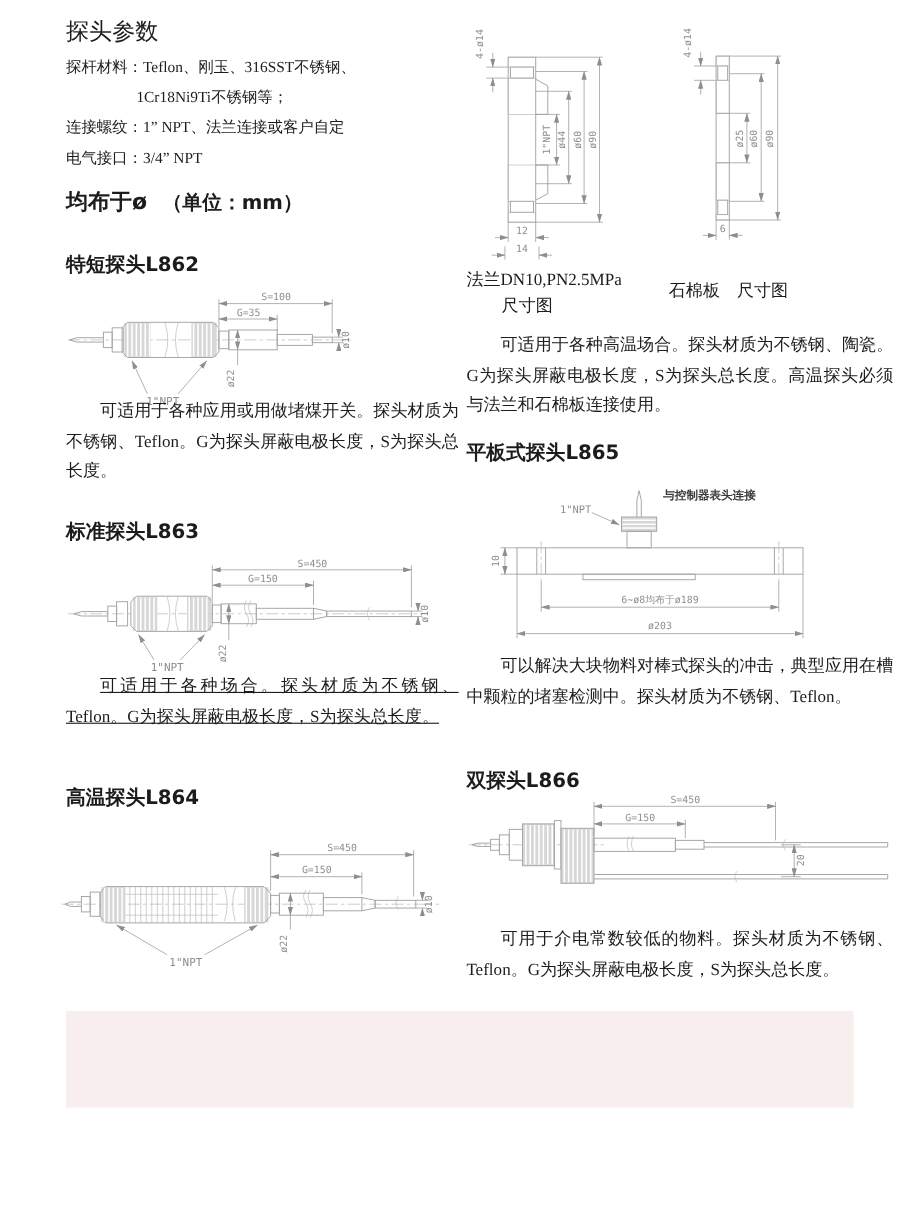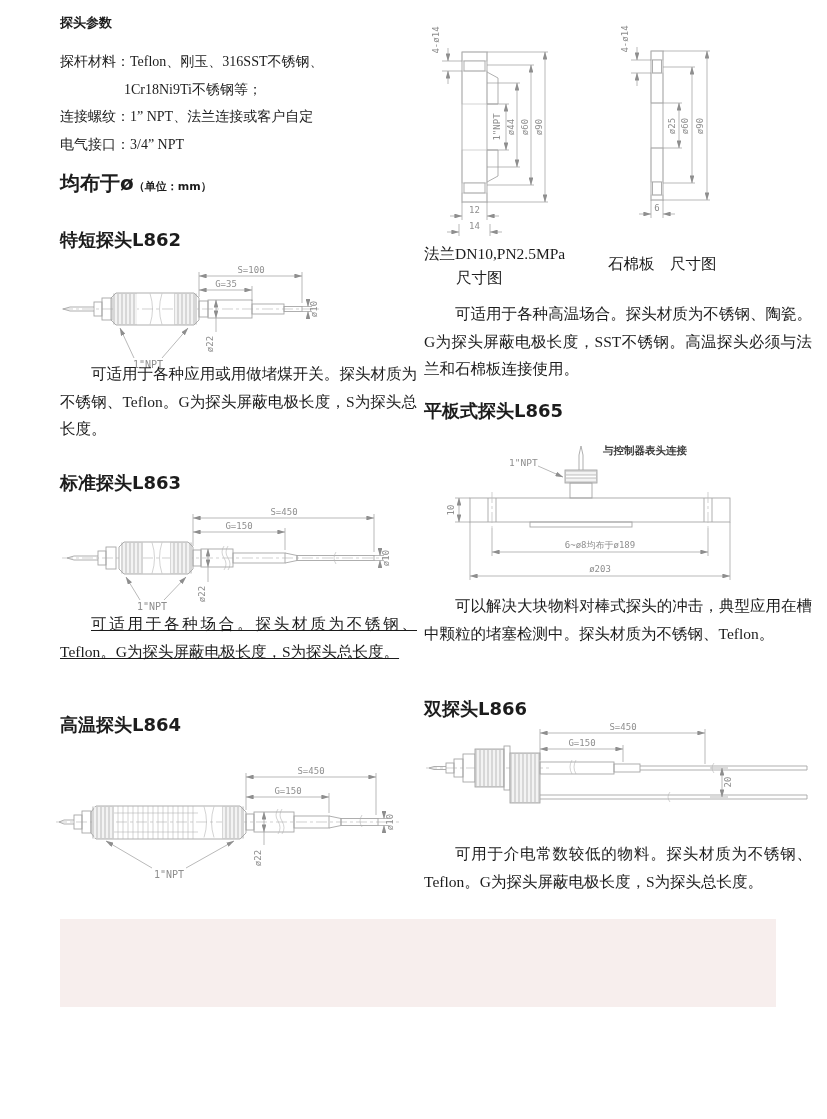--- a/index.html
+++ b/index.html
@@ -1,21 +1,21 @@
 <!DOCTYPE html>
 <html><head>
 <meta charset="utf-8">
 <style>
   html,body{margin:0;padding:0;background:#fff;}
   .page{position:relative;width:827px;height:1119px;background:#ffffff;overflow:hidden;
         font-family:"Liberation Serif","DejaVu Serif",serif;color:#1c1c1c;}
   .abs{position:absolute;}
-  .h1{font-family:"DejaVu Sans","Liberation Sans",sans-serif;font-weight:bold;font-size:13px;}
+  .h1{font-family:"DejaVu Sans","Liberation Sans",sans-serif;font-weight:normal;font-size:21px;}
   .h2{font-family:"DejaVu Sans","Liberation Sans",sans-serif;font-weight:bold;font-size:20px;}
-  .h2 .unit{font-size:11px;}
+  .h2 .unit{font-size:18px;margin-left:14px;}
   .h3{font-family:"DejaVu Sans","Liberation Sans",sans-serif;font-weight:bold;font-size:18px;text-align:center;}
   .para{margin:0;font-size:15.5px;line-height:27.5px;text-indent:2em;text-align:justify;}
   .caption{font-size:15.5px;}
   .spec-line{font-size:14px;line-height:27.5px;white-space:nowrap;}
   .spec-line.indent{padding-left:64px;}
   .band{background:#f7eeed;}
   svg{overflow:visible;display:block;}
   svg text{font-family:"DejaVu Sans Mono","Liberation Mono",monospace;font-size:9px;fill:#8e8e8e;}
   svg text.cn{font-family:"DejaVu Sans","Liberation Sans",sans-serif;font-weight:bold;fill:#3a3a3a;font-size:10.5px;}
   .dline{stroke:#a6a6a6;stroke-width:0.9;fill:none;}
@@ -336,21 +336,21 @@
       <line class="dim" x1="23" y1="200" x2="35" y2="200" marker-end="url(#arw)"></line>
       <line class="dim" x1="59" y1="200" x2="47" y2="200" marker-end="url(#arw)"></line>
       <text x="41" y="197" text-anchor="middle">6</text>
     </g>
   </svg>
 
   <div class="abs caption" style="left:424px;top:244px;">法兰DN10,PN2.5MPa</div>
   <div class="abs caption" style="left:456px;top:268px;text-align:center;">尺寸图</div>
   <div class="abs caption" style="left:608px;top:254px;">石棉板　尺寸图</div>
 
-  <p class="abs para" style="left:424px;top:300px;width:388px;">可适用于各种高温场合。探头材质为不锈钢、陶瓷。G为探头屏蔽电极长度，SST不锈钢。高温探头必须与法兰和石棉板连接使用。</p>
+  <p class="abs para" style="left:424px;top:300px;width:388px;">可适用于各种高温场合。探头材质为不锈钢、陶瓷。G为探头屏蔽电极长度，S为探头总长度。高温探头必须与法兰和石棉板连接使用。</p>
 
   <div class="abs h3" style="left:424px;top:399px;">平板式探头L865</div>
 
   <svg class="abs" style="left:445px;top:428px;" width="330" height="165" viewBox="0 0 330 165">
     <g>
       <path class="dline" d="M134,27 L136,18 L138,27 L138,42 M134,27 L134,42"></path>
       <rect class="shade" x="120" y="42" width="32" height="13"></rect>
       <rect class="dline" x="120" y="42" width="32" height="13"></rect>
       <g class="wline">
           <line x1="121" y1="45" x2="151" y2="45"></line>

